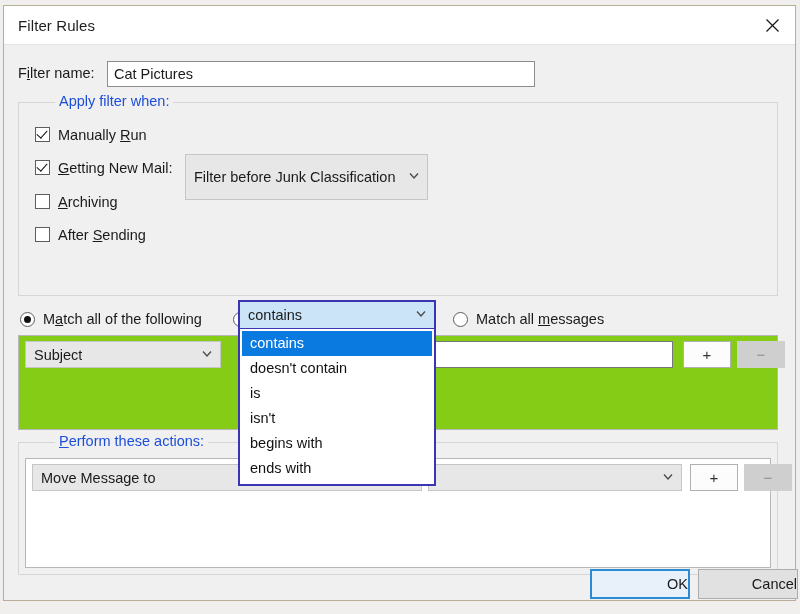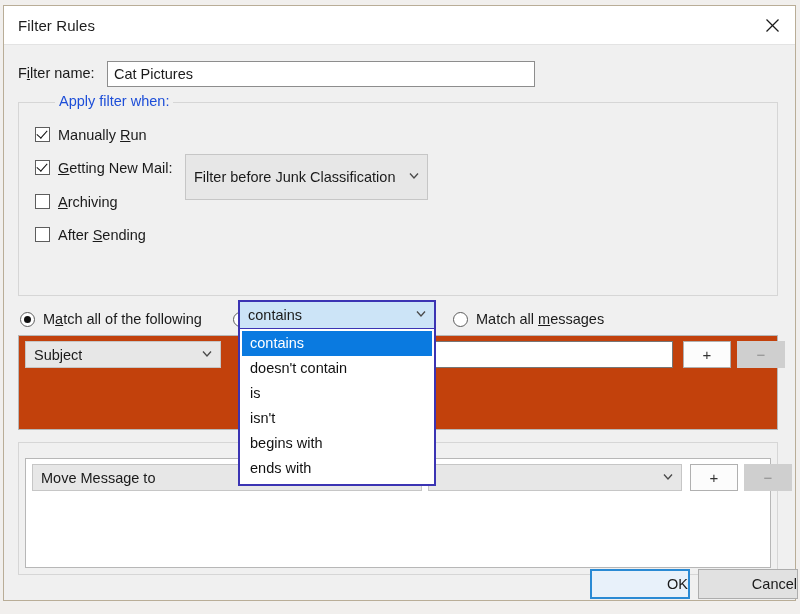--- a/index.html
+++ b/index.html
@@ -220,21 +220,21 @@
   }
 
   
   #criteria-panel {
     position: absolute;
     left: 14px;
     top: 290px;
     width: 760px;
     height: 95px;
     box-sizing: border-box;
-    background: #c2410c;
+    background: #84cc16;
     border: 1px solid #b7b7b7;
   }
   
   #actions-group {
     left: 14px;
     top: 397px;
     width: 760px;
     height: 133px;
   }
   #actions-panel {
@@ -435,20 +435,21 @@
           <div class="sqbtn" style="position:absolute; left:658px; top:0px; width:48px; height:27px;">
             <span>+</span>
           </div>
           <div class="sqbtn disabled" style="position:absolute; left:712px; top:0px; width:48px; height:27px;">
             <span>−</span>
           </div>
         </div>
       </div>
 
       <div class="groupbox" id="actions-group">
+        <div class="gb-title"><span></span><u class="acc">P</u><span>erform these actions:</span></div>
 
         <div id="actions-panel">
           <div class="rowline" style="left:6px; top:5px; width:734px;">
 
             <div class="combo" style="position:absolute; left:0px; top:0px; width:390px; height:27px;">
               <span class="combo-text">Move Message to</span>
               <span class="chev">
                 <svg width="10" height="8" viewBox="0 0 10 8">
                     <polyline points="1,1.5 5,6 9,1.5" fill="none" stroke="#4a4a4a" stroke-width="1.3"></polyline>
                   </svg>

